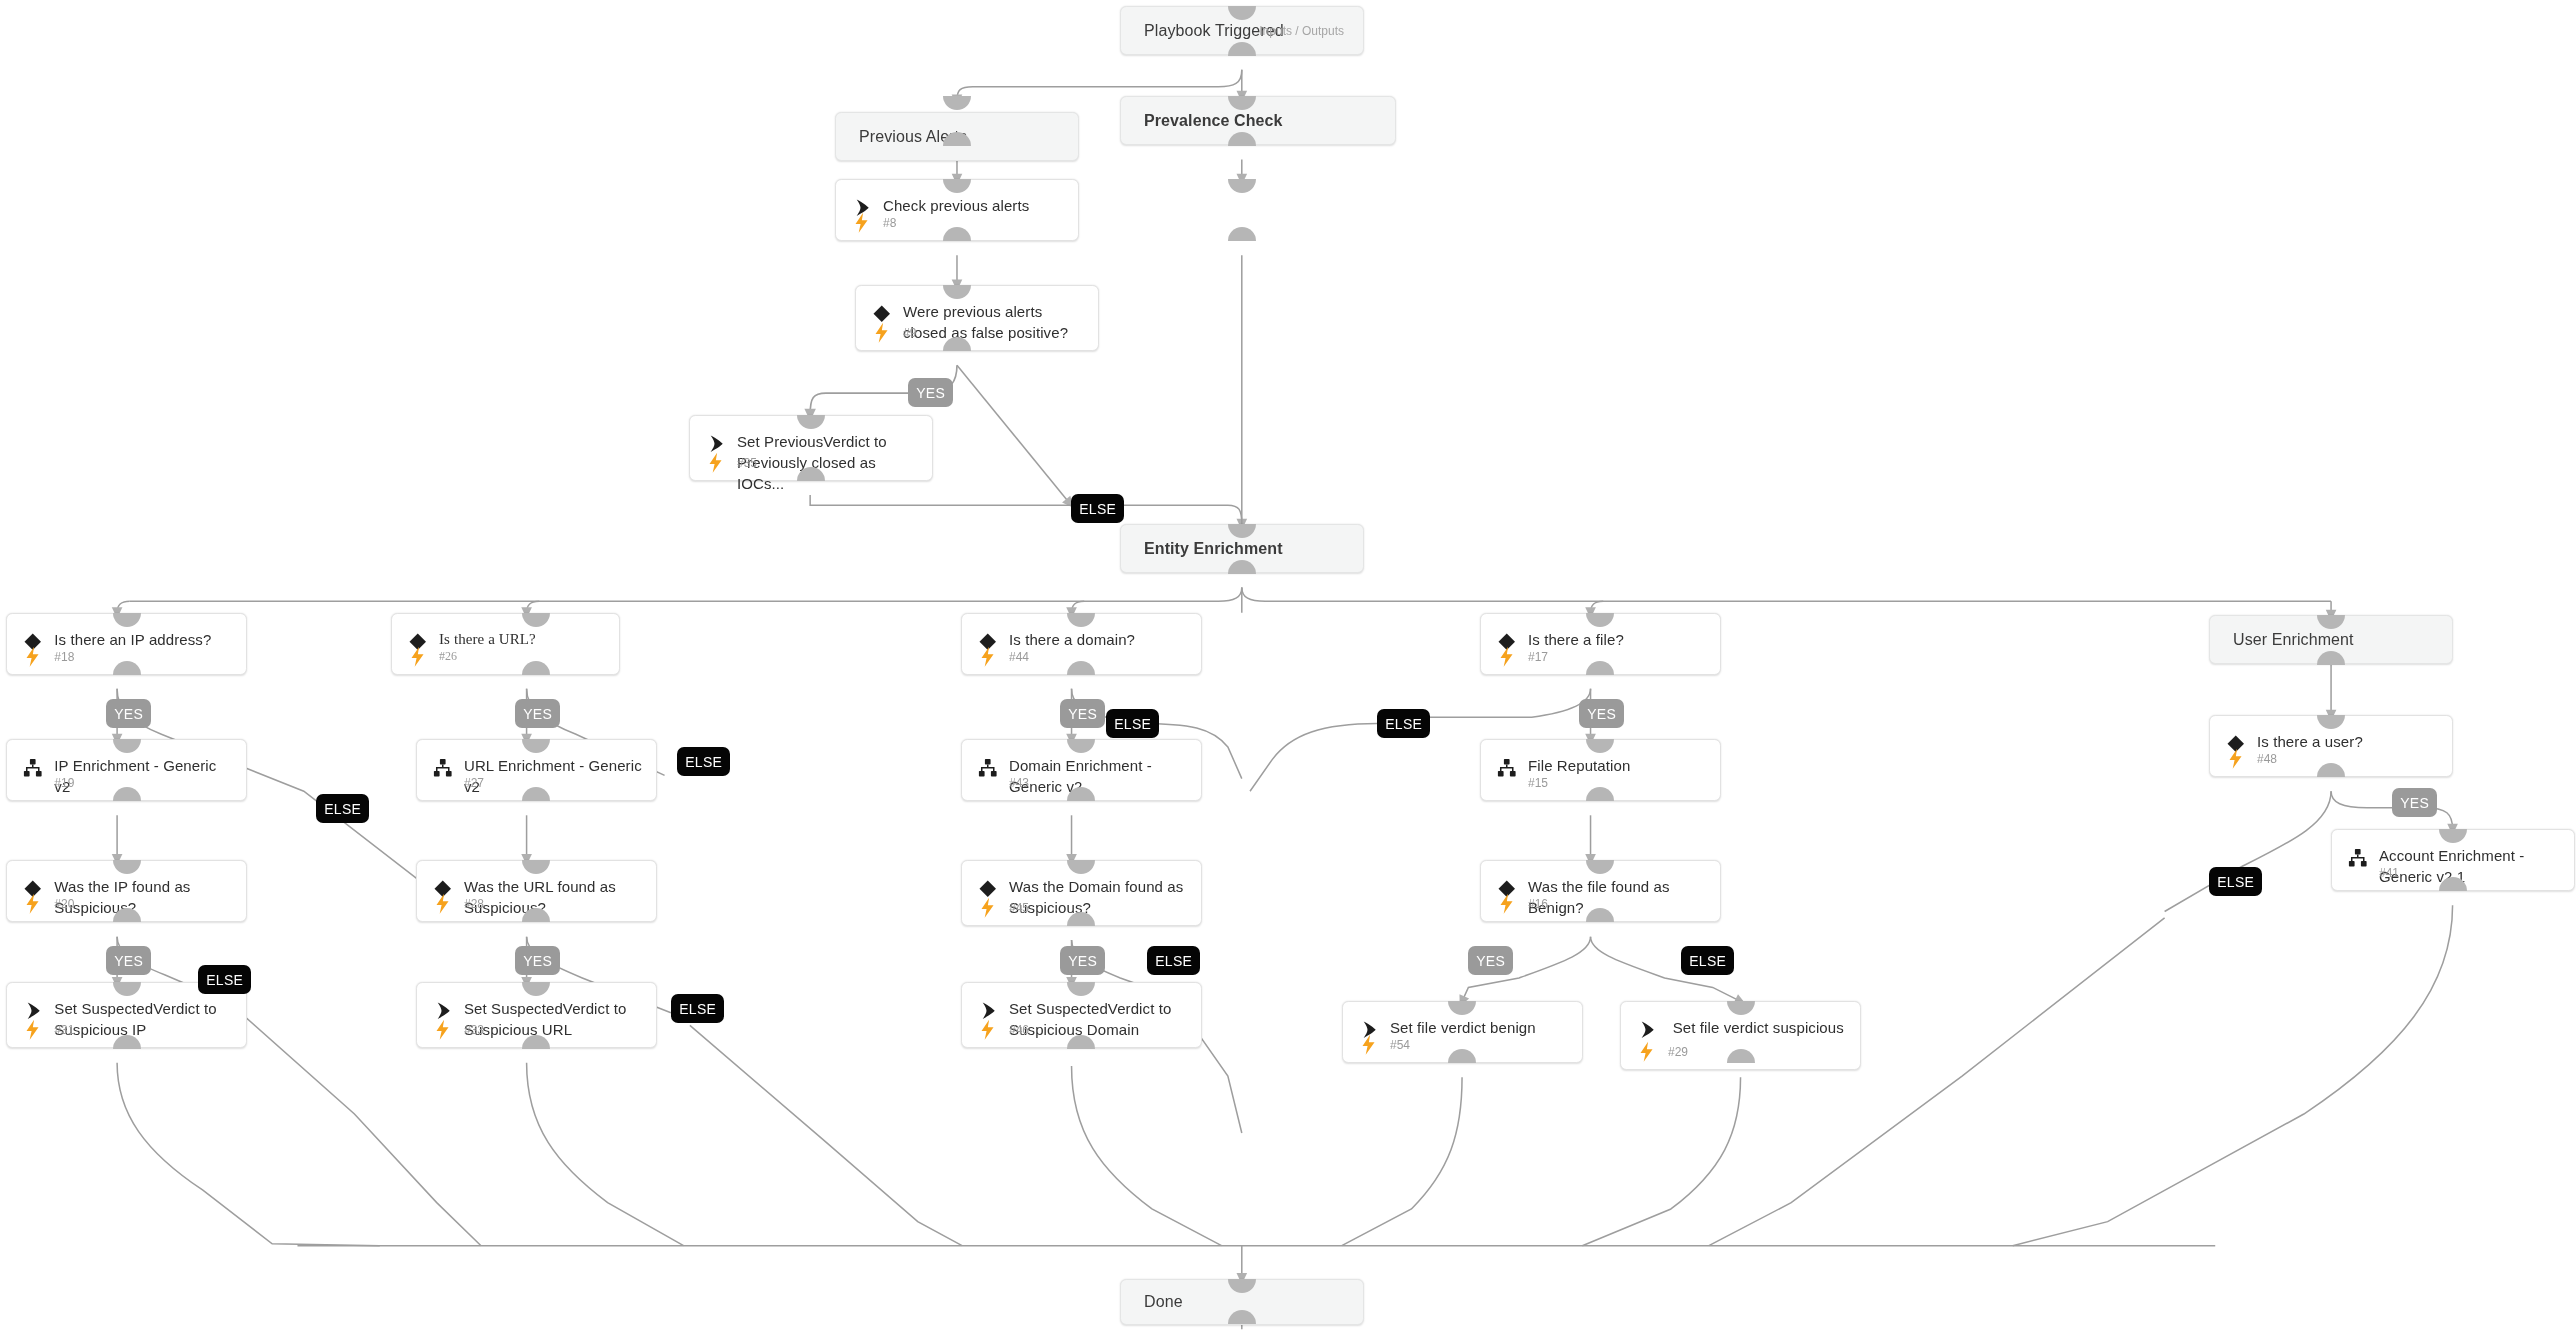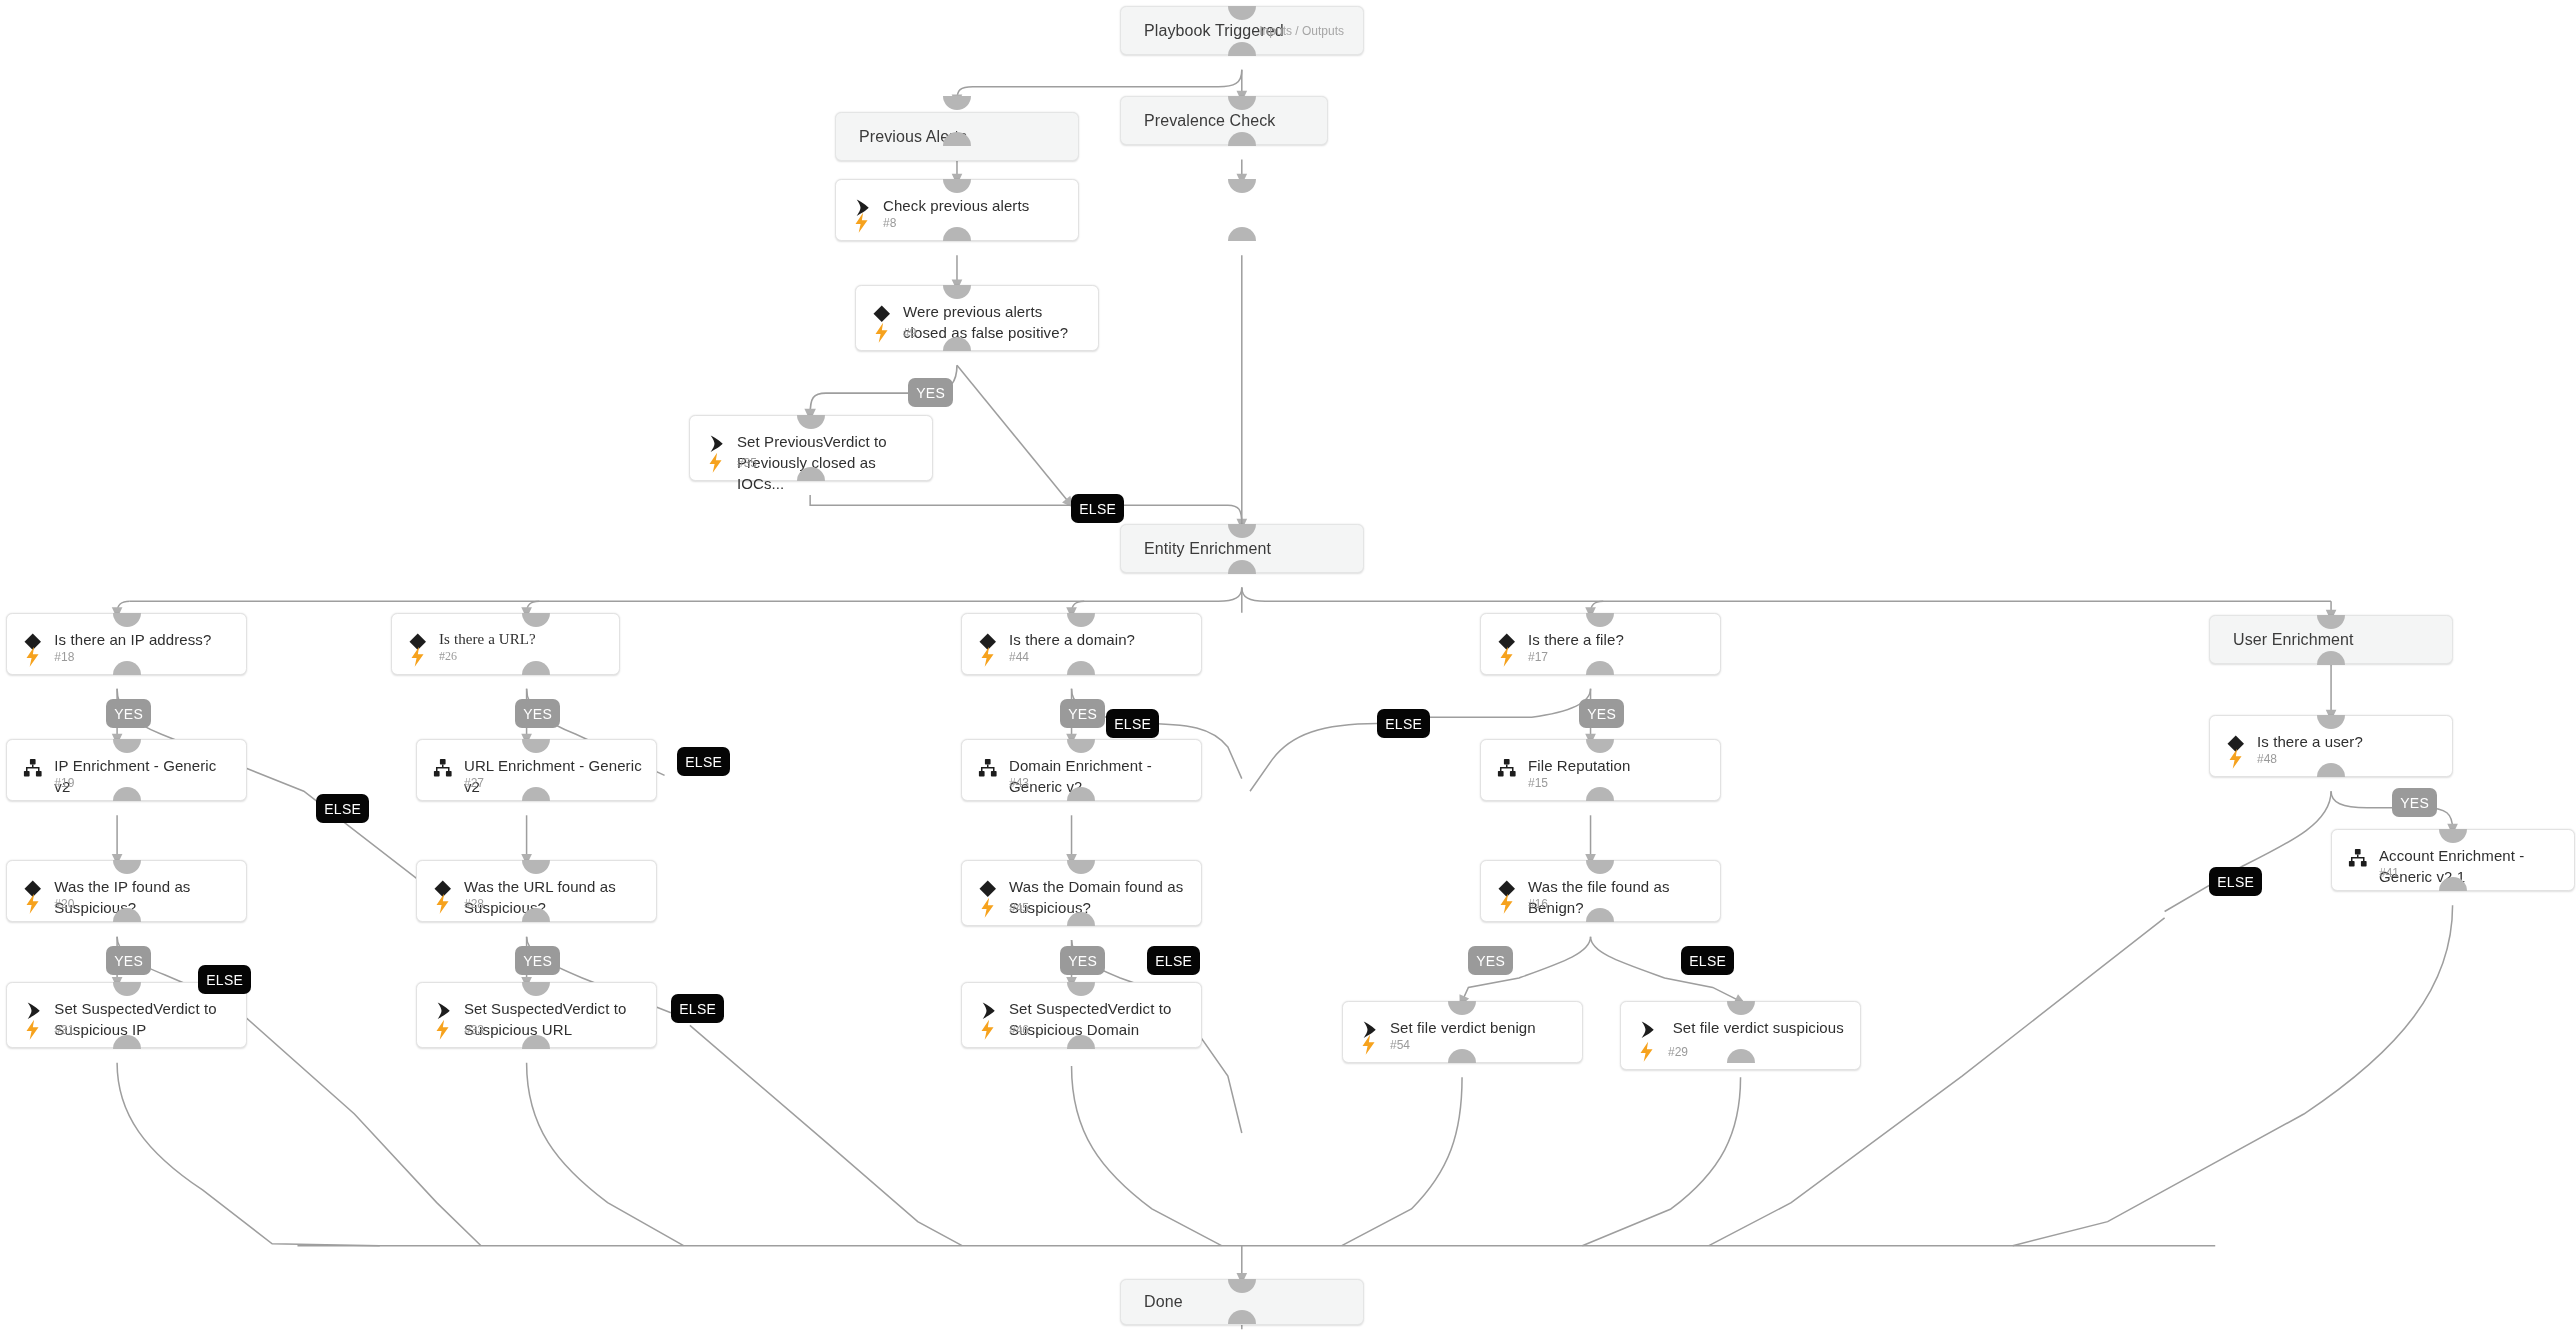--- a/index.html
+++ b/index.html
@@ -124,21 +124,21 @@
       <div class="sec-title">Playbook Triggered</div>
       <div class="io">Inputs / Outputs</div>
     </div>
     <div class="port top" style="left: 1228px; top: 6.3px;"></div>
     <div class="port bot" style="left: 1228px; top: 42px;"></div>
     <div class="node section" style="left: 835px; top: 112px; width: 244px; height: 49px;">
       <div class="sec-title">Previous Alerts</div>
     </div>
     <div class="port top" style="left: 943px; top: 96px;"></div>
     <div class="port bot" style="left: 943px; top: 132px;"></div>
-    <div class="node section" style="left: 1120px; top: 96px; width: 208px; height: 49px;">
+    <div class="node section" style="left: 1120px; top: 96px; width: 276px; height: 49px; font-weight: bold;">
       <div class="sec-title">Prevalence Check</div>
     </div>
     <div class="port top" style="left: 1228px; top: 96px;"></div>
     <div class="port bot" style="left: 1228px; top: 132px;"></div>
     <div class="node" style="left: 835px; top: 179px; width: 244px; height: 62px;">
       <div class="t-icon"><svg viewBox="0 0 34 34" width="21.5" height="21.5">
           <path d="M9,4 C20,10 25,14 28,17 C25,20 20,24 9,30 C13,24 15,20 15,17 C15,14 13,10 9,4 z" fill="#1d1d1d"></path>
         </svg></div>
       <div class="t-title">Check previous alerts</div>
       <div class="t-id">#8</div>
@@ -167,21 +167,21 @@
           <path d="M9,4 C20,10 25,14 28,17 C25,20 20,24 9,30 C13,24 15,20 15,17 C15,14 13,10 9,4 z" fill="#1d1d1d"></path>
         </svg></div>
       <div class="t-title">Set PreviousVerdict to Previously closed as IOCs...</div>
       <div class="t-id">#35</div>
       <div class="t-bolt"><svg viewBox="0 0 28 34" width="17.7" height="21.5">
           <path d="M16,1 L4,19 L12,19 L9,33 L23,13 L14,13 z" fill="#f6a21d"></path>
         </svg></div>
     </div>
     <div class="port top" style="left: 797px; top: 415px;"></div>
     <div class="port bot" style="left: 797px; top: 467px;"></div>
-    <div class="node section" style="left: 1120px; top: 524px; width: 244px; height: 49px;">
+    <div class="node section" style="left: 1120px; top: 524px; width: 244px; height: 49px; font-weight: bold;">
       <div class="sec-title">Entity Enrichment</div>
     </div>
     <div class="port top" style="left: 1228px; top: 524px;"></div>
     <div class="port bot" style="left: 1228px; top: 560px;"></div>
     <div class="node" style="left: 6.3px; top: 613px; width: 241px; height: 62px;">
       <div class="t-icon"><svg viewBox="0 0 34 34" width="21.5" height="21.5">
           <polygon points="17,4 30,17 17,30 4,17" fill="#1d1d1d"></polygon>
         </svg></div>
       <div class="t-title">Is there an IP address?</div>
       <div class="t-id">#18</div>

